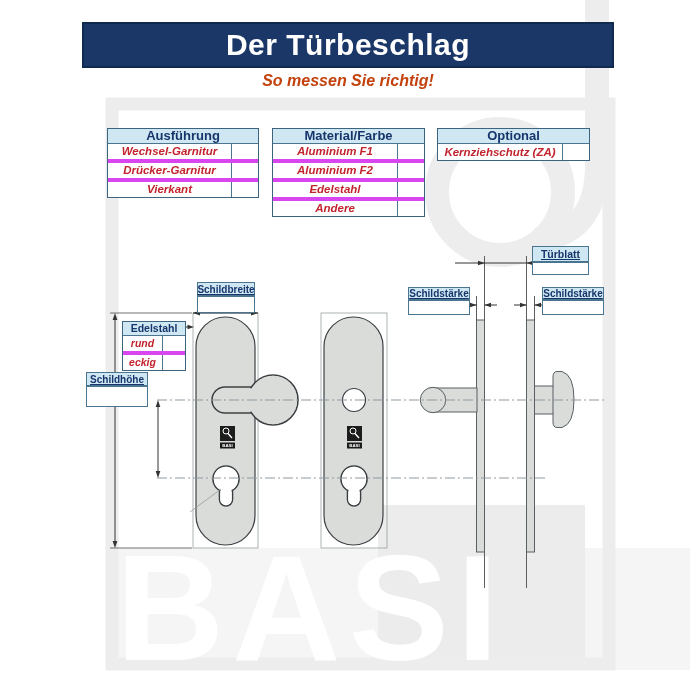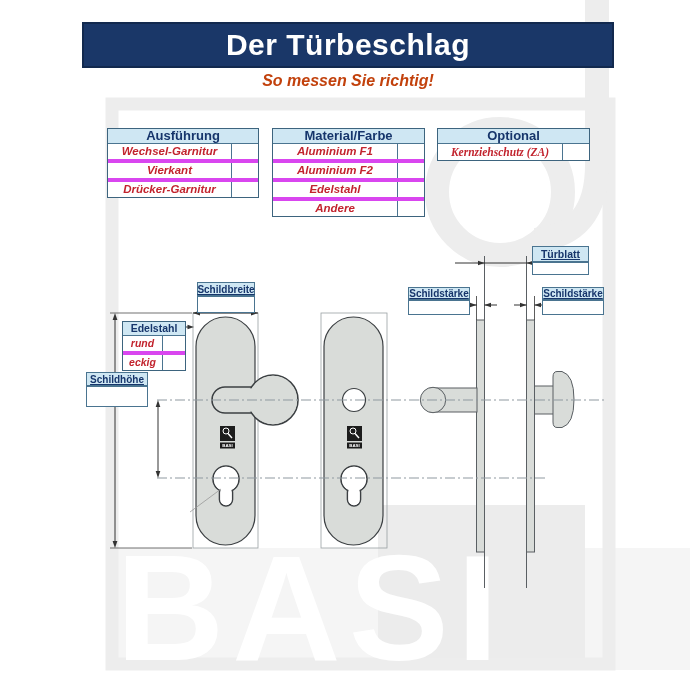--- a/index.html
+++ b/index.html
@@ -165,25 +165,25 @@
   </div>
   <div class="subtitle z2">So messen Sie richtig!</div>
 
   <div class="ot z2" style="left:107px;top:128px;width:152px;">
     <div class="ot-h">Ausführung</div>
     <div class="ot-row">
       <div class="ot-cell">Wechsel-Garnitur</div>
       <div class="chk"></div>
     </div>
     <div class="ot-row">
+      <div class="ot-cell">Drücker-Garnitur</div>
+      <div class="chk"></div>
+    </div>
+    <div class="ot-row">
       <div class="ot-cell">Vierkant</div>
-      <div class="chk"></div>
-    </div>
-    <div class="ot-row">
-      <div class="ot-cell">Drücker-Garnitur</div>
       <div class="chk"></div>
     </div>
   </div>
 
   <div class="ot z2" style="left:272px;top:128px;width:153px;">
     <div class="ot-h">Material/Farbe</div>
     <div class="ot-row">
       <div class="ot-cell">Aluminium F1</div>
       <div class="chk"></div>
     </div>
@@ -196,21 +196,21 @@
       <div class="chk"></div>
     </div>
     <div class="ot-row">
       <div class="ot-cell">Andere</div>
       <div class="chk"></div>
     </div>
   </div>
 
   <div class="ot z2" style="left:437px;top:128px;width:153px;">
     <div class="ot-h">Optional</div>
-    <div class="ot-row" style="height:16px;font-family:Liberation Serif, serif;">
+    <div class="ot-row" style="height:16px;">
       <div class="ot-cell" style="line-height:16px;">Kernziehschutz (ZA)</div>
       <div class="chk"></div>
     </div>
   </div>
 
   <div class="lb z2" style="left:197px;top:282px;width:58px;height:14px;">Schildbreite</div>
   <div class="wb z2" style="left:197px;top:296px;width:58px;height:17px;"></div>
 
   <div class="mt z2" style="left:122px;top:321px;width:64px;">
     <div class="ot-h">Edelstahl</div>

